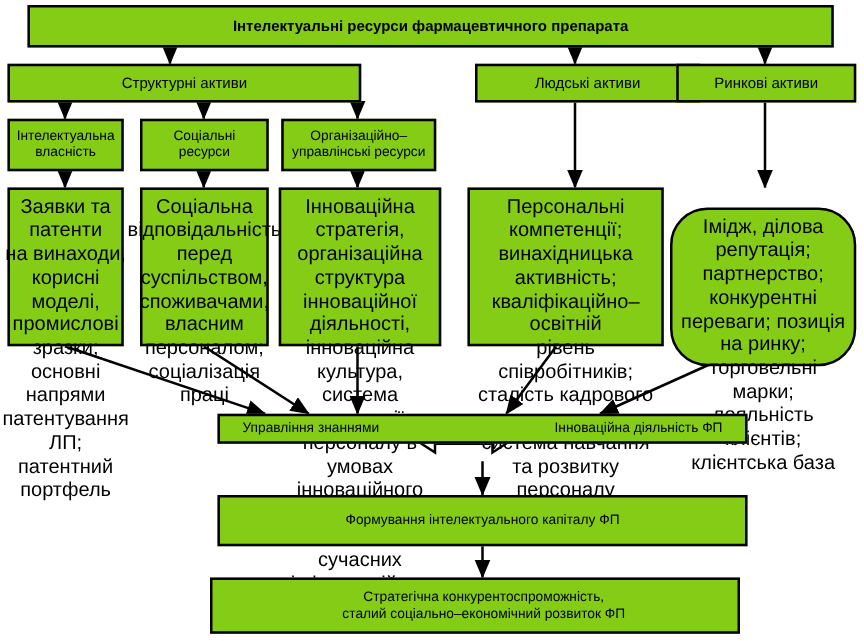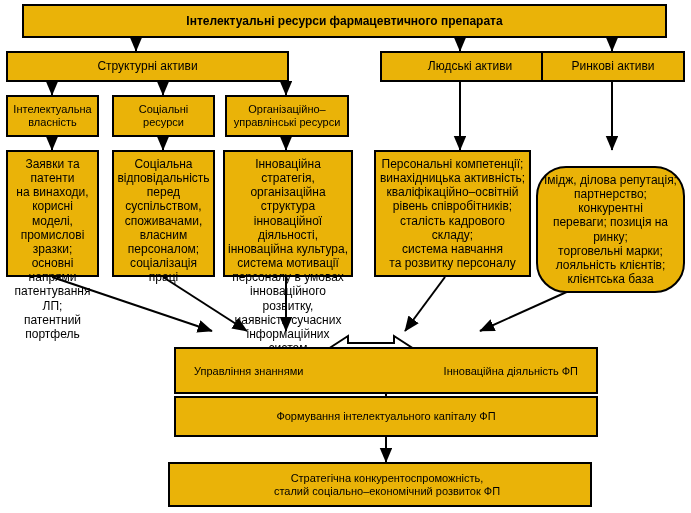--- a/index.html
+++ b/index.html
@@ -15,37 +15,37 @@
     position: relative;
     width: 691px;
     height: 513px;
     background: #ffffff;
     overflow: hidden;
   }
   .box {
     position: absolute;
     box-sizing: border-box;
     border: 2px solid #000000;
-    background: #eab308;
+    background: #84cc16;
     display: flex;
     align-items: center;
     justify-content: center;
     text-align: center;
     line-height: 1.18;
     padding: 2px 3px;
     white-space: pre-line;
   }
   .title-box {
     font-size: 12px;
     font-weight: bold;
   }
   .level2-box { font-size: 12px; }
   .level3-box { font-size: 11px; }
   .detail-box {
-    font-size: 12px;
+    font-size: 16px;
     align-items: flex-start;
     padding-top: 5px;
   }
   .bottom-box { font-size: 11px; }
   .km-box {
     font-size: 11px;
     align-items: center;
     justify-content: flex-start;
   }
   .km-left {
@@ -163,21 +163,21 @@
 сталість кадрового складу;
 система навчання
 та розвитку персоналу</div>
   <div class="box detail-box" style="left:536px; top:166px; width:149px; height:127px;border-radius:30px;">Імідж, ділова репутація;
 партнерство; конкурентні
 переваги; позиція на ринку;
 торговельні марки;
 лояльність клієнтів;
 клієнтська база</div>
 
-  <div class="box km-box" style="left:174px; top:331px; width:424px; height:47px;margin-top:16px;">
+  <div class="box km-box" style="left:174px; top:331px; width:424px; height:24px;">
     <span class="km-left">Управління знаннями</span>
     <span class="km-right">Інноваційна діяльність ФП</span>
   </div>
 
   <div class="box bottom-box" style="left:174px; top:396px; width:424px; height:41px;">Формування інтелектуального капіталу ФП</div>
   <div class="box bottom-box" style="left:168px; top:462px; width:424px; height:45px;padding-left:17px;">Стратегічна конкурентоспроможність,
 сталий соціально–економічний розвиток ФП</div>
 
 </div>
 

